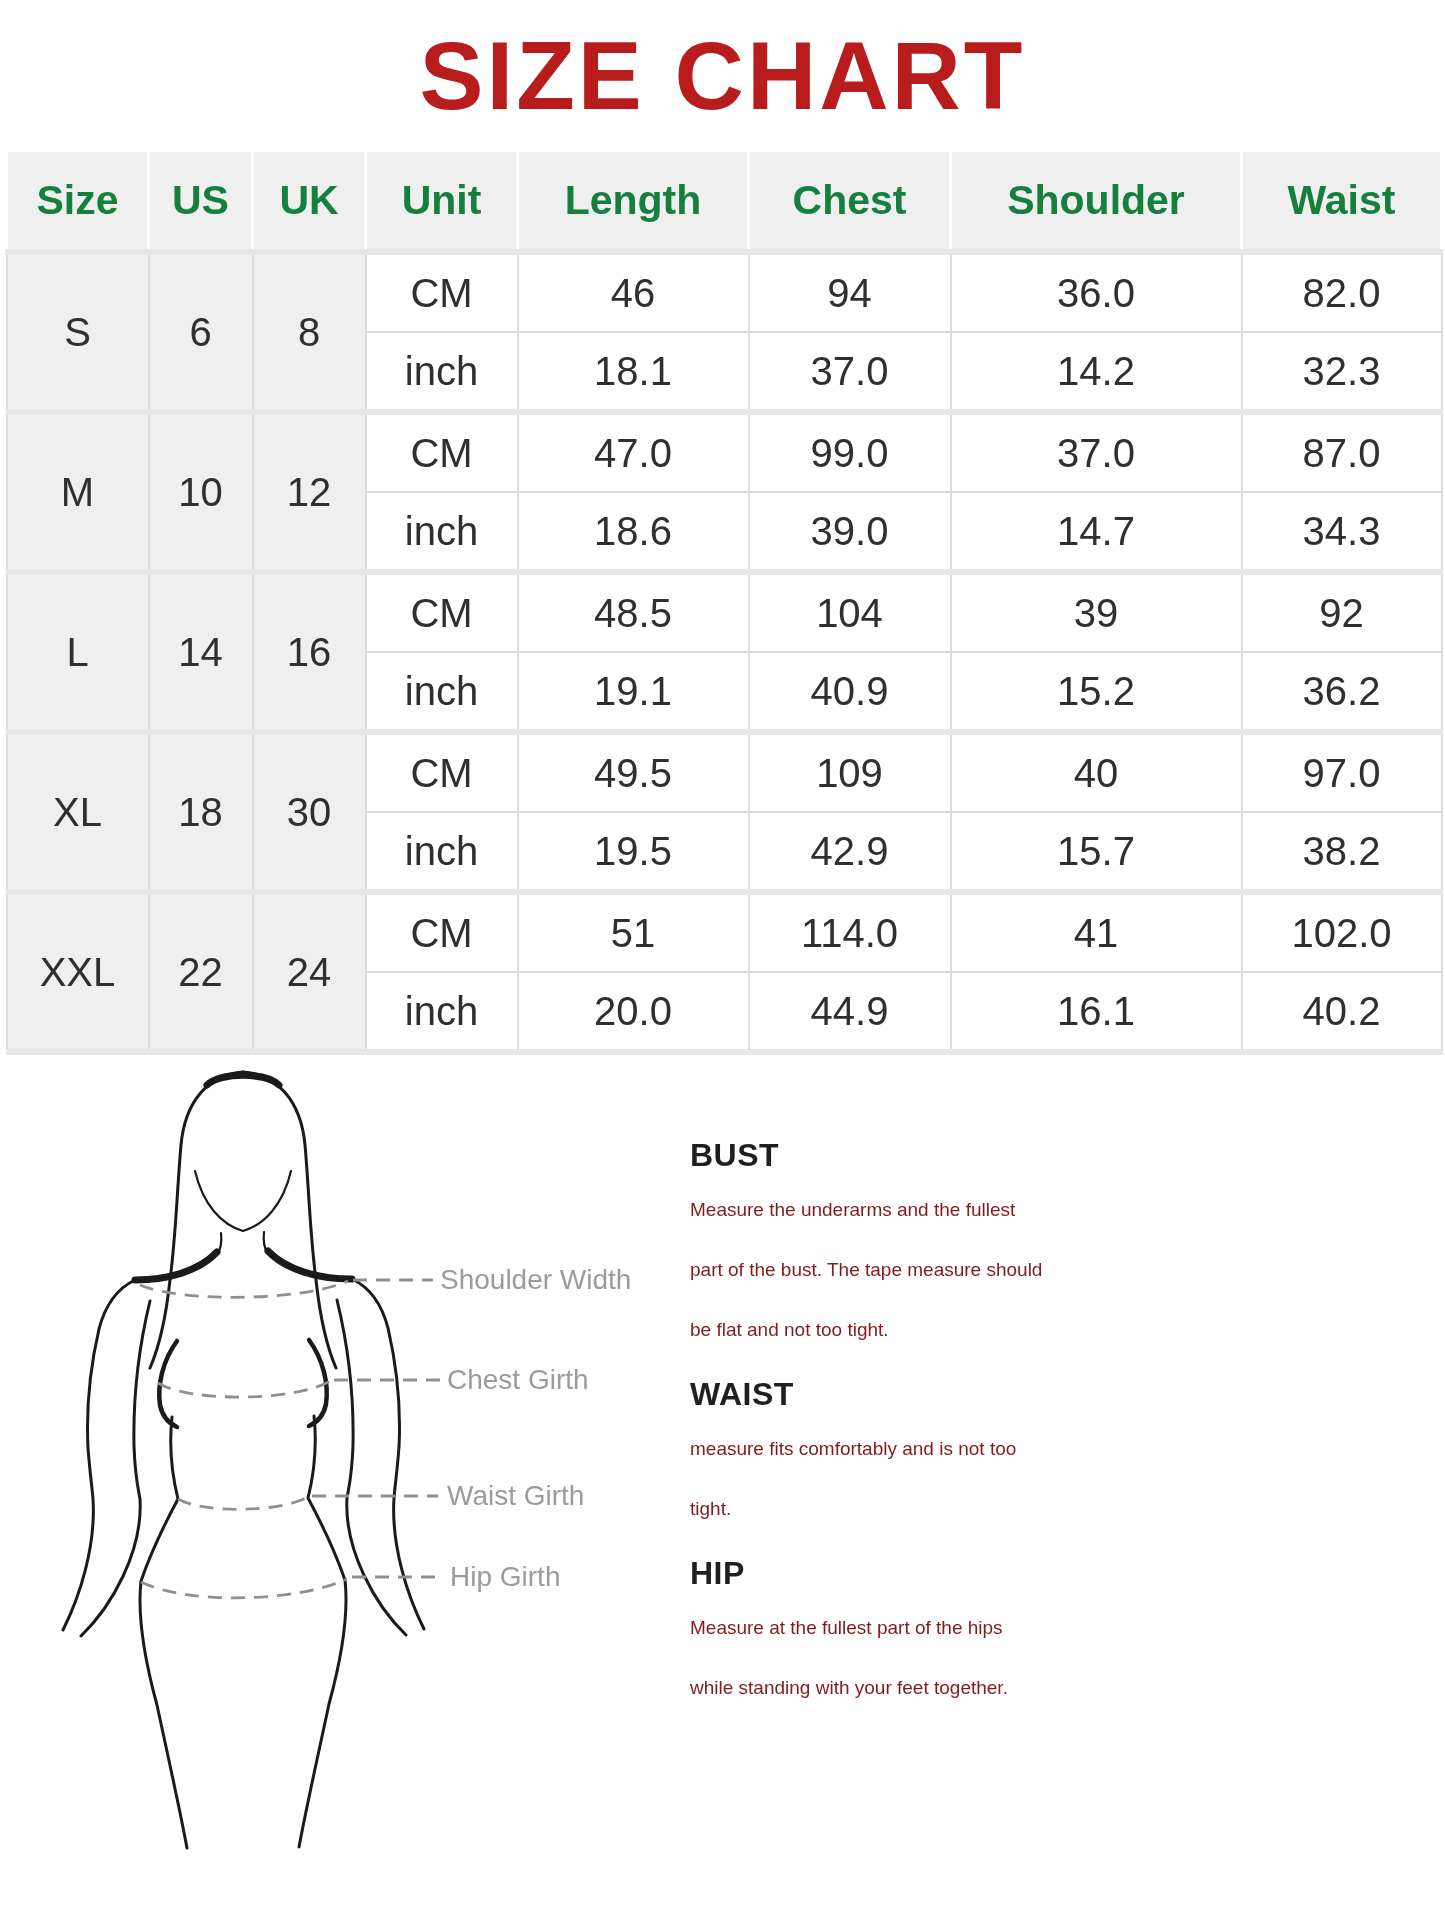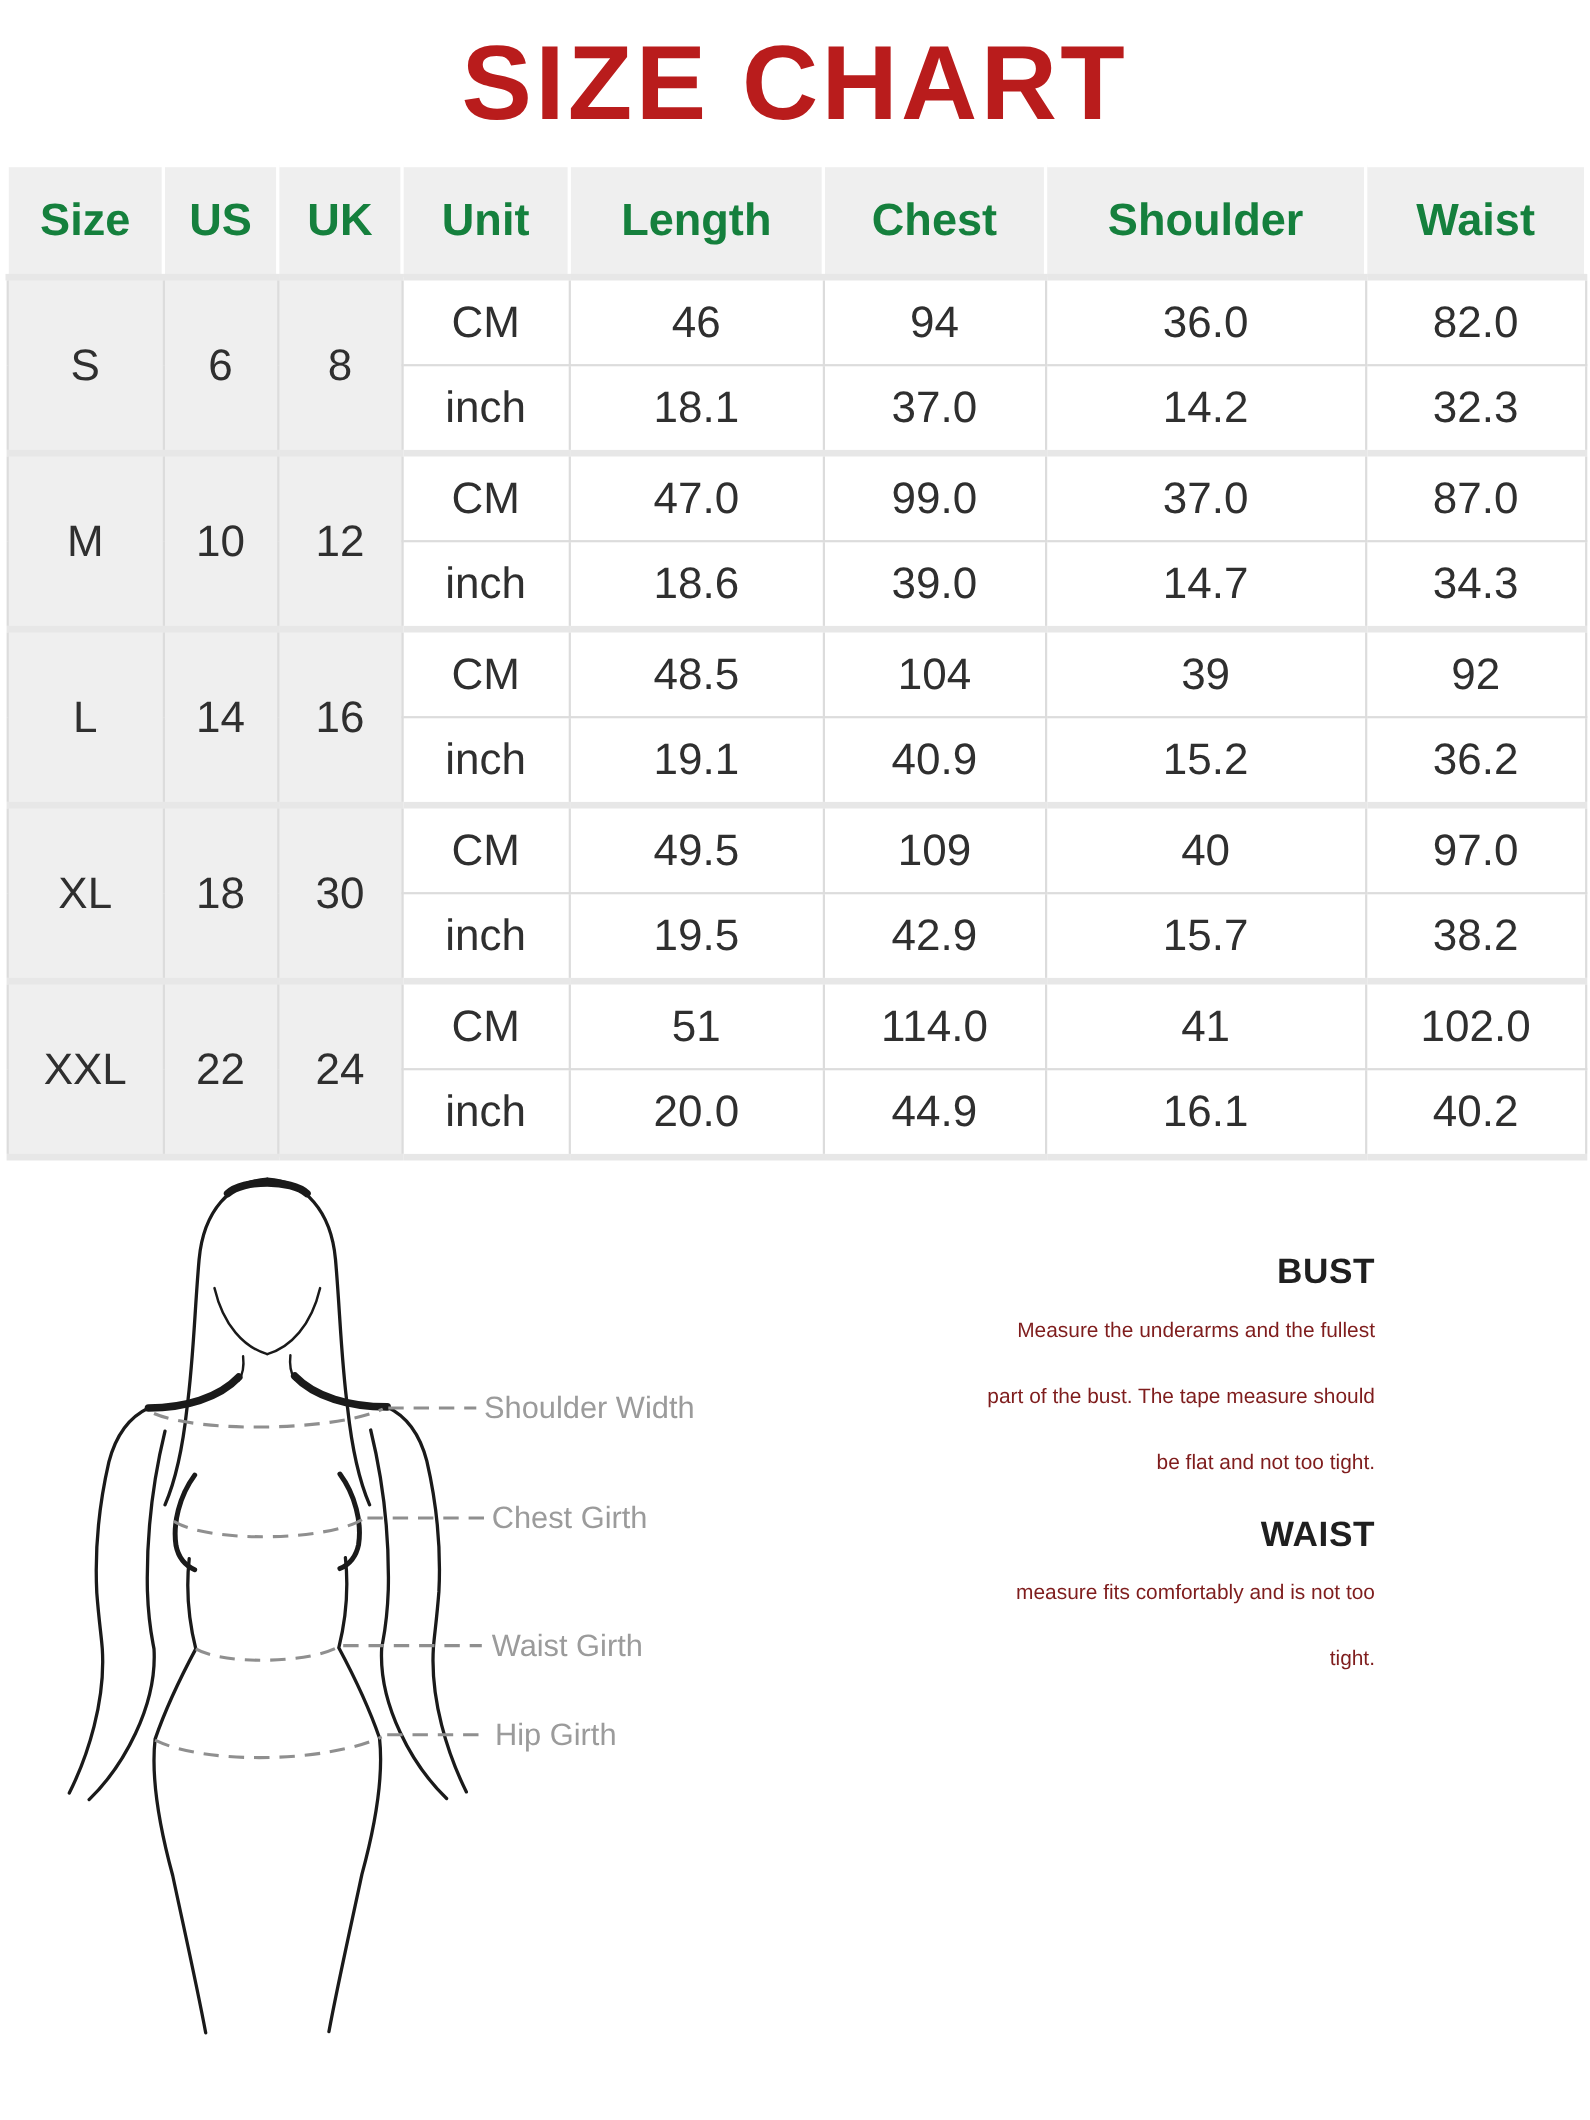--- a/index.html
+++ b/index.html
@@ -65,21 +65,21 @@
     fill: none; stroke: #8f8f8f; stroke-width: 2.8;
     stroke-dasharray: 14 9; stroke-linecap: butt;
   }
   svg.fig text {
     font-family: "Liberation Sans", "DejaVu Sans", sans-serif;
     font-size: 28px;
     fill: #9b9b9b;
   }
 
   .instructions { position: absolute; left: 690px; top: 82px; width: 560px; }
-  .sec { margin: 0 0 16px 0; text-align: right; }
+  .sec { margin: 0 0 16px 0; }
   .sec h2 {
     margin: 0 0 6px 0;
     font-size: 32px;
     font-weight: 800;
     letter-spacing: 0.5px;
     color: #1f1f1f;
   }
   .sec .line {
     font-size: 19px;
     line-height: 60px;
@@ -279,16 +279,21 @@
         <h2>BUST</h2>
         <div class="line">Measure the underarms and the fullest</div>
         <div class="line">part of the bust. The tape measure should</div>
         <div class="line">be flat and not too tight.</div>
       </div>
       <div class="sec">
         <h2>WAIST</h2>
         <div class="line">measure fits comfortably and is not too</div>
         <div class="line">tight.</div>
       </div>
+      <div class="sec">
+        <h2>HIP</h2>
+        <div class="line">Measure at the fullest part of the hips</div>
+        <div class="line">while standing with your feet together.</div>
+      </div>
     </div>
 
   </div>
 </div>
 
 </body></html>

